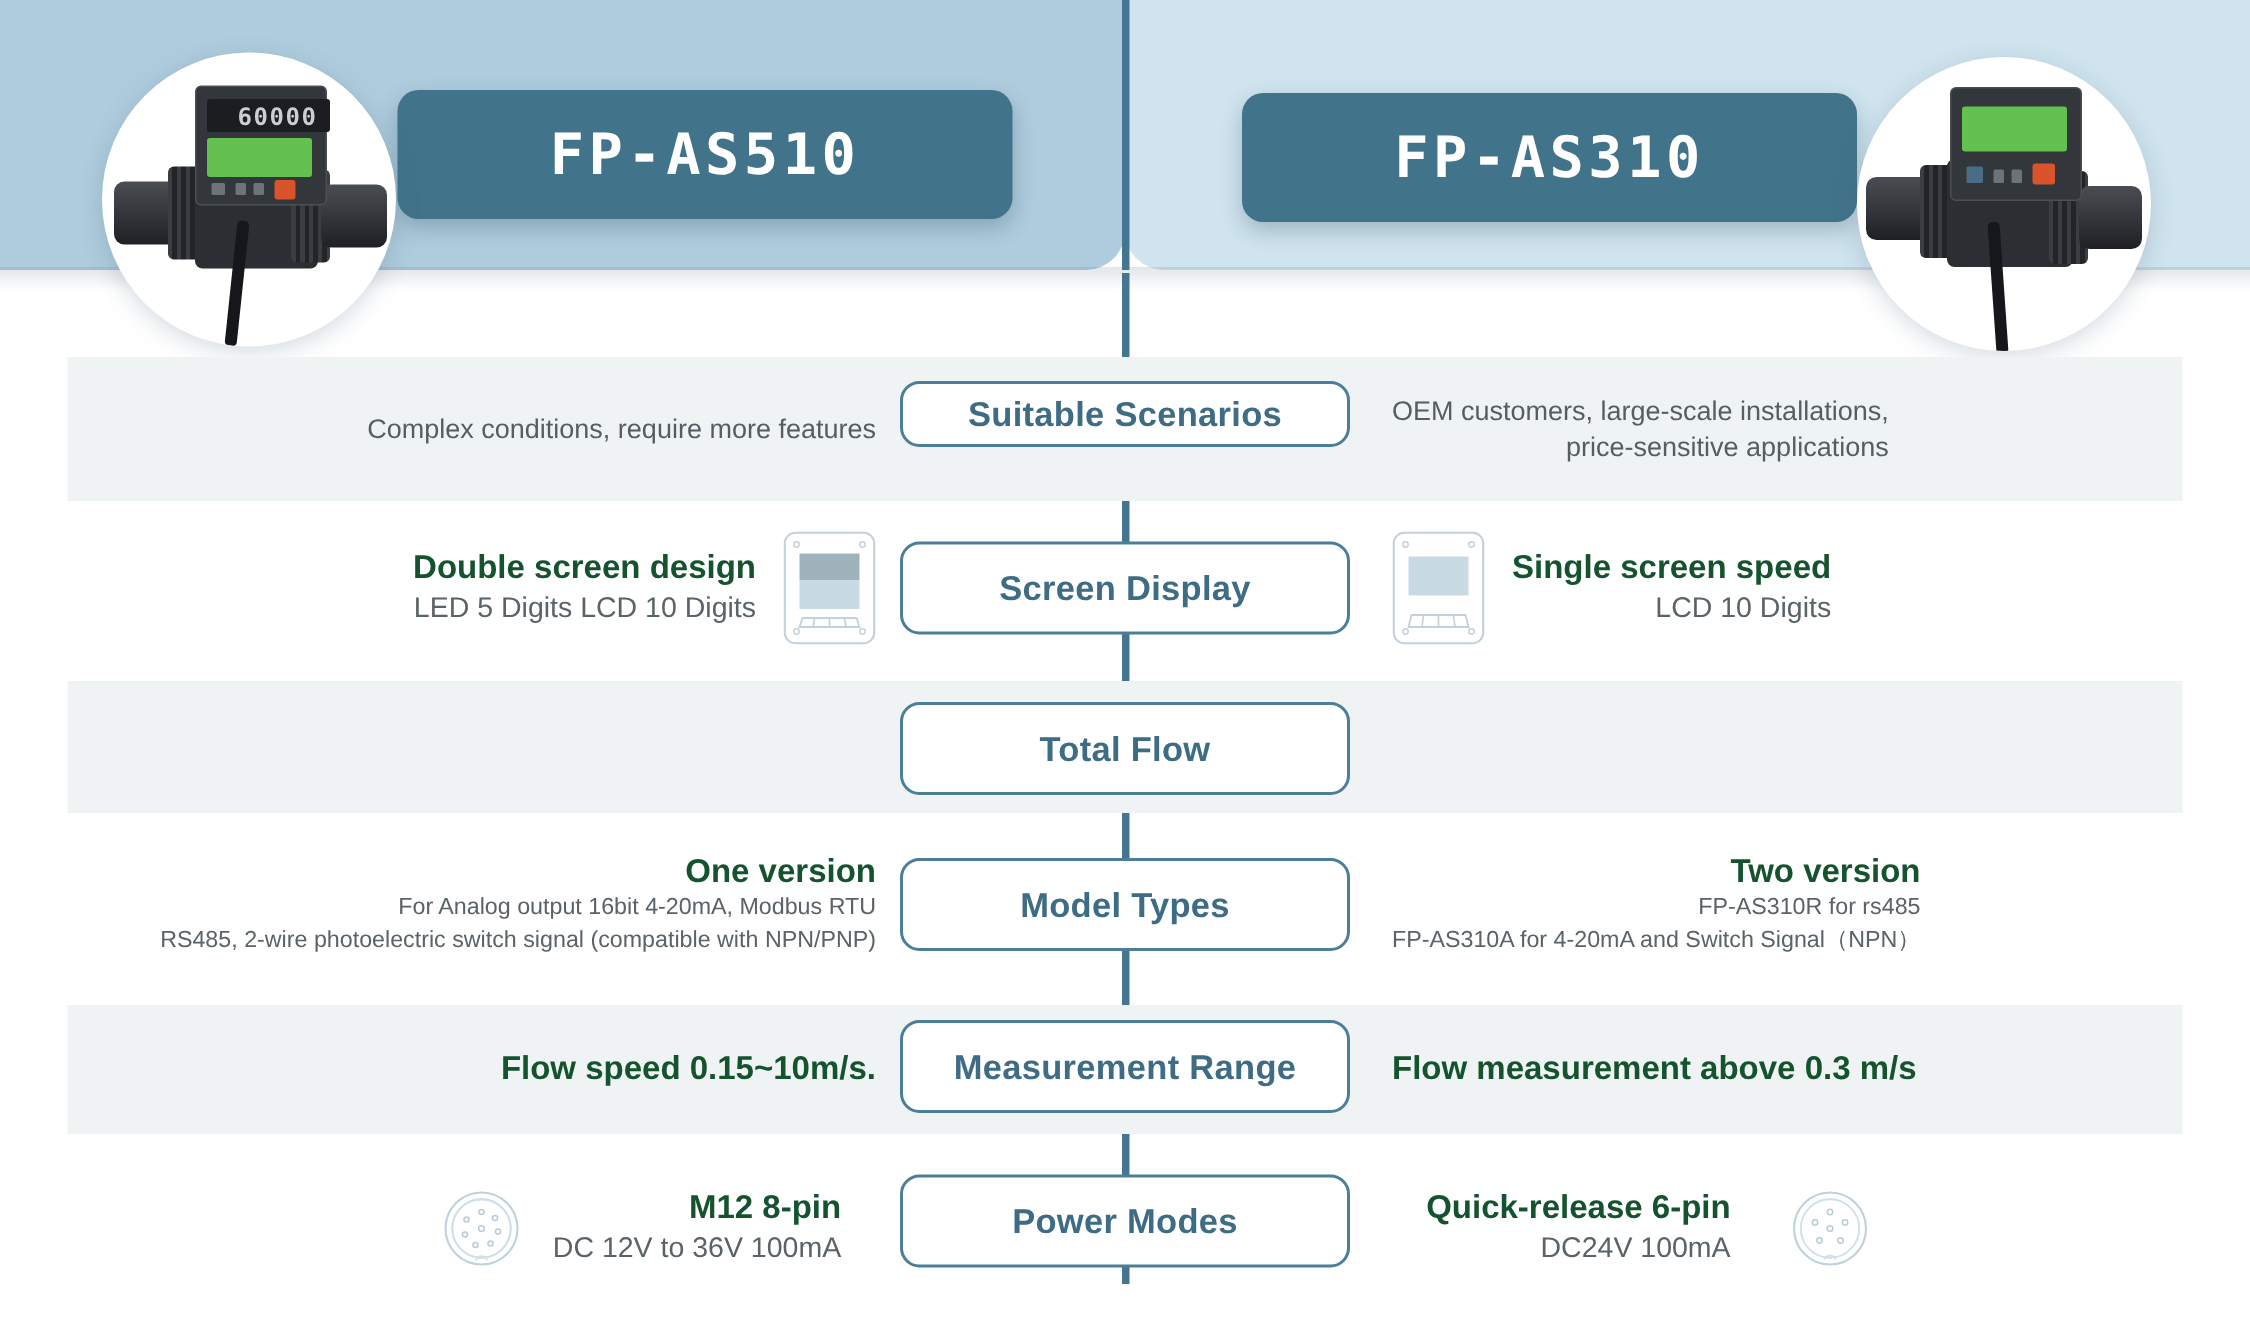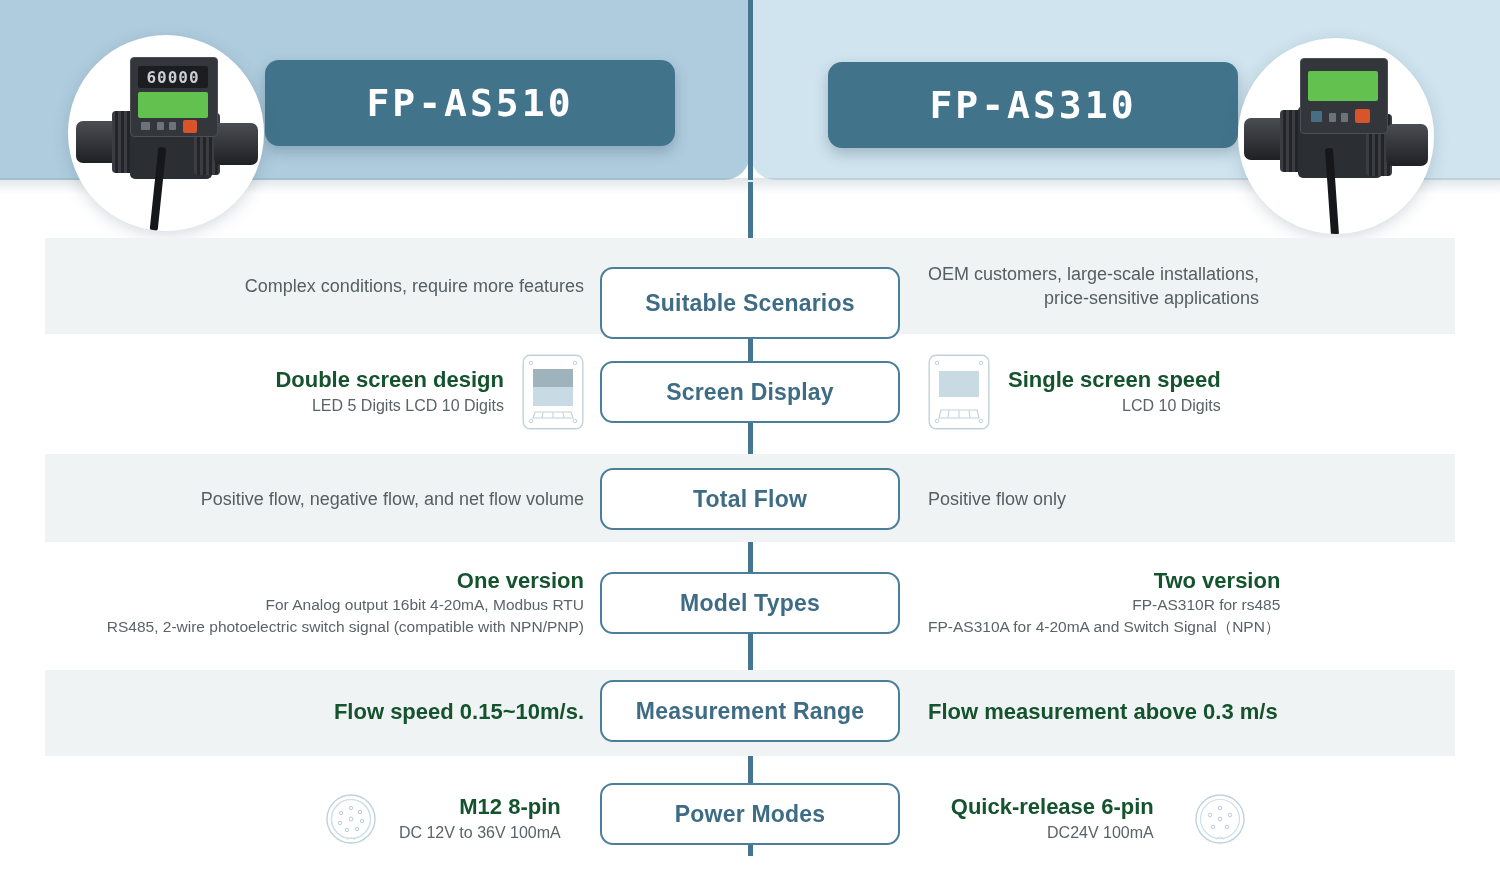--- a/index.html
+++ b/index.html
@@ -62,21 +62,21 @@
     margin-left:300px;}
 
   .pill{position:absolute;left:600px;width:300px;box-sizing:border-box;
     background:#ffffff;border:2.5px solid #4a7e99;border-radius:13px;
     display:flex;align-items:center;justify-content:center;}
   .pill span{color:#3e6c85;font-size:23px;font-weight:bold;letter-spacing:.2px;}
 
   .txt-l{text-align:right;}
   .txt-r{text-align:right;}
   .hl{color:#14532d;font-size:22px;font-weight:bold;line-height:1.2;display:block;}
-  .sub{color:#5a6368;font-size:16px;line-height:1.34;display:block;margin-top:2px;}
+  .sub{color:#5a6368;font-size:19px;line-height:1.34;display:block;margin-top:2px;}
   .plain{color:#555e63;font-size:18px;line-height:1.36;display:block;}
   .plain-sm{color:#5a6368;font-size:15.5px;line-height:1.42;display:block;}
 
   
   .screen-ic{width:62px;height:76px;flex:0 0 auto;}
   .conn-ic{width:52px;height:52px;flex:0 0 auto;}
   .gap-l{margin-left:18px;}
   .gap-r{margin-right:18px;}
 </style>
 </head>
@@ -98,21 +98,21 @@
   <div class="hdr-shadow"></div>
 
   <div class="photo" id="photo-left">
     <div class="dev">
       <div class="pipe" style="left:8px;top:86px;width:44px;height:42px;"></div>
       <div class="nut" style="left:44px;top:76px;width:26px;height:62px;"></div>
       <div class="dev-body" style="left:62px;top:72px;width:82px;height:72px;"></div>
       <div class="nut" style="left:126px;top:78px;width:26px;height:62px;"></div>
       <div class="pipe" style="left:146px;top:88px;width:44px;height:42px;"></div>
       <div class="meter" style="left:62px;top:22px;width:86px;height:78px;">
-        <div class="led" style="left:7px;top:8px;width:70px;height:22px;">
+        <div class="led" style="left:7px;top:8px;width:70px;height:22px;padding-left:12px;">
           <b style="font-size:16px;letter-spacing:1px;">60000</b>
         </div>
         <div class="lcd" style="left:7px;top:34px;width:70px;height:26px;"></div>
         <div class="btn-g" style="left:10px;top:64px;width:9px;height:8px;"></div>
         <div class="btn-g" style="left:26px;top:64px;width:7px;height:8px;"></div>
         <div class="btn-g" style="left:38px;top:64px;width:7px;height:8px;"></div>
         <div class="btn-o" style="left:52px;top:62px;width:14px;height:13px;"></div>
       </div>
       <div class="cable" style="left:86px;top:112px;width:8px;height:84px;transform:rotate(6deg);"></div>
     </div>
@@ -149,21 +149,21 @@
         <span class="plain">Complex conditions, require more features</span>
       </div>
     </div>
     <div class="side side-r">
       <div class="txt-r">
         <span class="plain">OEM customers, large-scale installations,</span>
         <span class="plain">price-sensitive applications</span>
       </div>
     </div>
   </div>
-  <div class="pill" style="top:254px;height:72px;margin-top:13px;">
+  <div class="pill" style="top:254px;height:44px;">
     <span>Suitable Scenarios</span>
   </div>
 
   <div class="row" style="top:356px;height:72px;">
     <div class="side side-l">
       <div class="txt-l">
         <span class="hl">Double screen design</span>
         <span class="sub">LED 5 Digits LCD 10 Digits</span>
       </div>
       <svg class="screen-ic gap-l" viewBox="0 0 62 76">
@@ -196,32 +196,20 @@
       <div class="txt-r">
         <span class="hl">Single screen speed</span>
         <span class="sub">LCD 10 Digits</span>
       </div>
     </div>
   </div>
   <div class="pill" style="top:361px;height:62px;">
     <span>Screen Display</span>
   </div>
 
-  <div class="row" style="top:478px;height:42px;">
-    <div class="side side-l">
-      <div class="txt-l">
-        <span class="plain">Positive flow, negative flow, and net flow volume</span>
-      </div>
-    </div>
-    <div class="side side-r">
-      <div class="txt-r">
-        <span class="plain">Positive flow only</span>
-      </div>
-    </div>
-  </div>
   <div class="pill" style="top:468px;height:62px;">
     <span>Total Flow</span>
   </div>
 
   <div class="row" style="top:563px;height:80px;">
     <div class="side side-l">
       <div class="txt-l">
         <span class="hl">One version</span>
         <span class="plain-sm">For Analog output 16bit 4-20mA, Modbus RTU</span>
         <span class="plain-sm">RS485, 2-wire photoelectric switch signal (compatible with NPN/PNP)</span>

